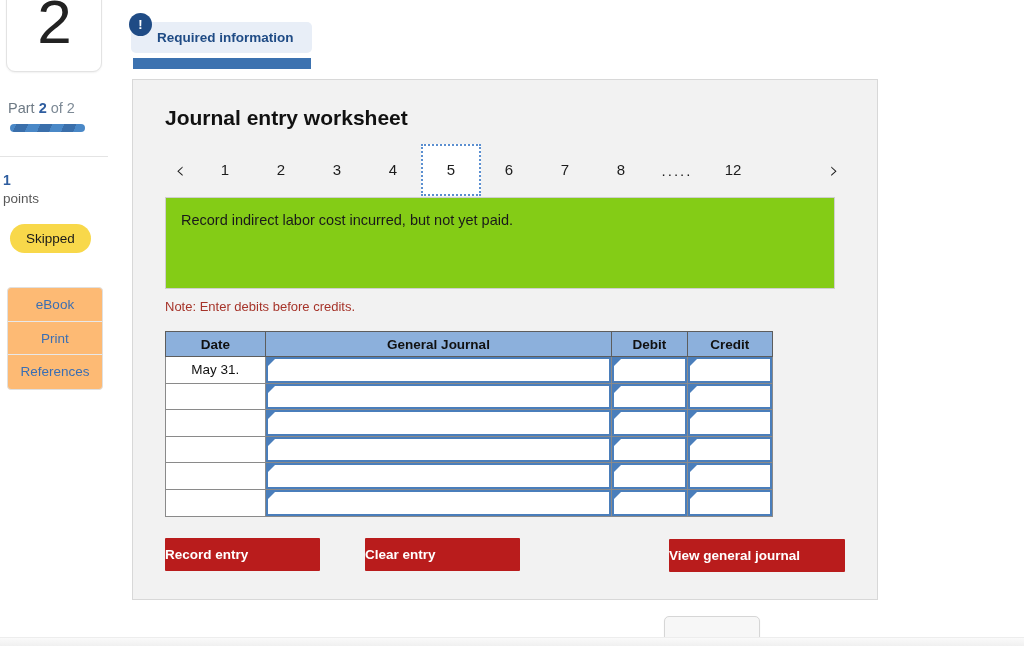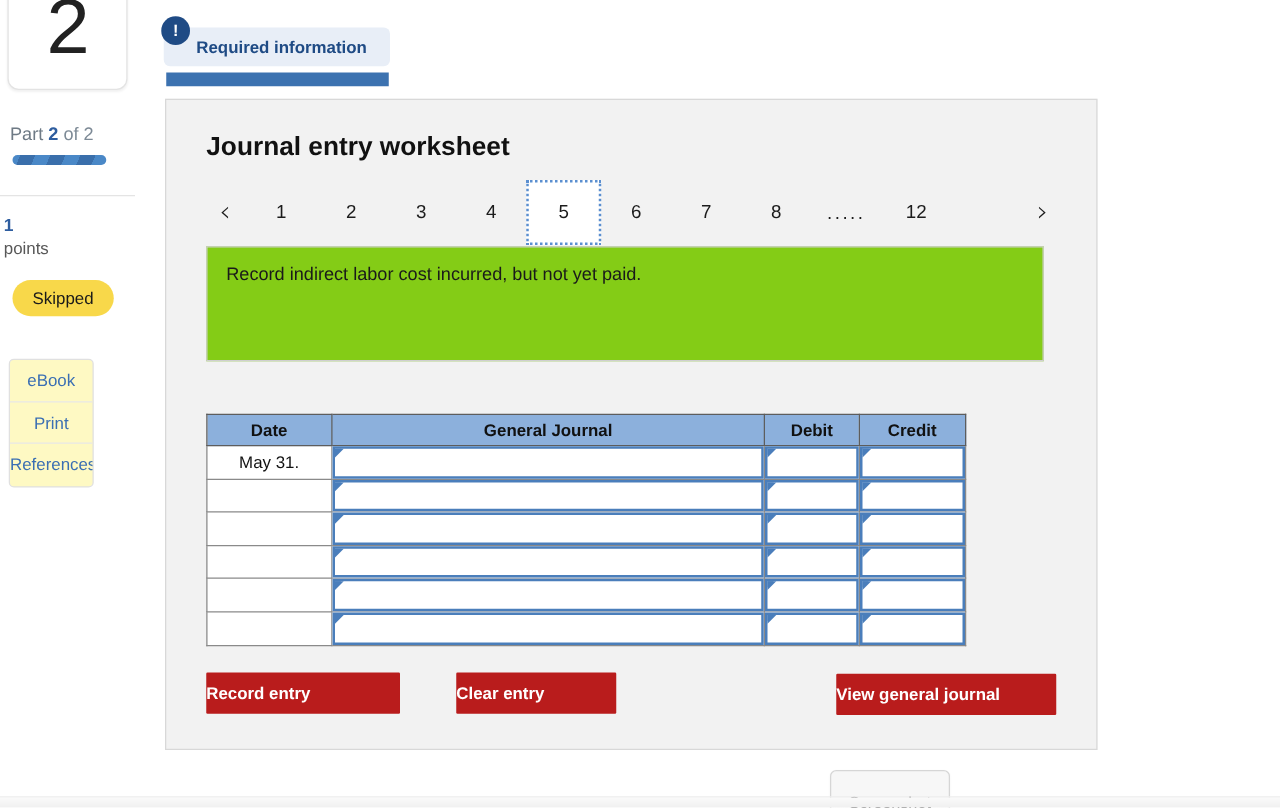--- a/index.html
+++ b/index.html
@@ -63,23 +63,23 @@
   .skipped-badge {
     position: absolute; left: 10px; top: 224px;
     width: 81px; height: 29px; border-radius: 15px;
     background: #f8d84a;
     display: flex; align-items: center; justify-content: center;
     font-size: 13.5px; color: #1a1a1a;
   }
 
   .tools-box {
     position: absolute; left: 7px; top: 287px;
-    width: 68px;
+    width: 96px;
     border: 1px solid #e0e0e0; border-radius: 4px;
-    background: #fef9c3; overflow: hidden;
+    background: #fdba74; overflow: hidden;
   }
   .tool-item {
     height: 33.5px; line-height: 33.5px; text-align: center;
     font-size: 13.5px; color: #3b6fb3;
     border-bottom: 1px solid #e8e8e8; cursor: pointer;
   }
   .tool-item:last-child { border-bottom: none; }
 
   
   .reqinfo-wrap { position: absolute; left: 131px; top: 22px; }
@@ -216,21 +216,21 @@
     height: 33px;
     background: #b91c1c;
     color: #ffffff;
     font-size: 13.5px; font-weight: 700;
     display: flex; align-items: center; 
     border: none; cursor: pointer;
     font-family: "Liberation Sans", sans-serif;
     border-radius: 1px;
   }
   .btn-record { left: 32px;  top: 458px; width: 155px; }
-  .btn-clear  { left: 232px; top: 458px; width: 128px; }
+  .btn-clear  { left: 232px; top: 458px; width: 155px; }
   .btn-view   { left: 536px; top: 459px; width: 176px; }
 
   
   .shot-tip {
     position: absolute; left: 664px; top: 616px;
     padding: 17px 14px 6px 14px;
     background: #f7f7f7;
     border: 1px solid #d6d6d6;
     border-radius: 5px;
     font-size: 13px; color: #3c3c3c;
@@ -316,20 +316,21 @@
       <div class="pg-dots">.....</div>
       <div class="pg-num">12</div>
       <div class="pg-spacer"></div>
       <div class="pg-arrow">›</div>
     </div>
 
     <div class="qbox">
       <div class="qbox-text">Record indirect labor cost incurred, but not yet paid.</div>
     </div>
 
+    <div class="note">Note: Enter debits before credits.</div>
 
     <table class="jtable">
       <thead>
         <tr>
           <th class="col-date">Date</th>
           <th class="col-gj">General Journal</th>
           <th class="col-debit">Debit</th>
           <th class="col-credit">Credit</th>
         </tr>
       </thead>

